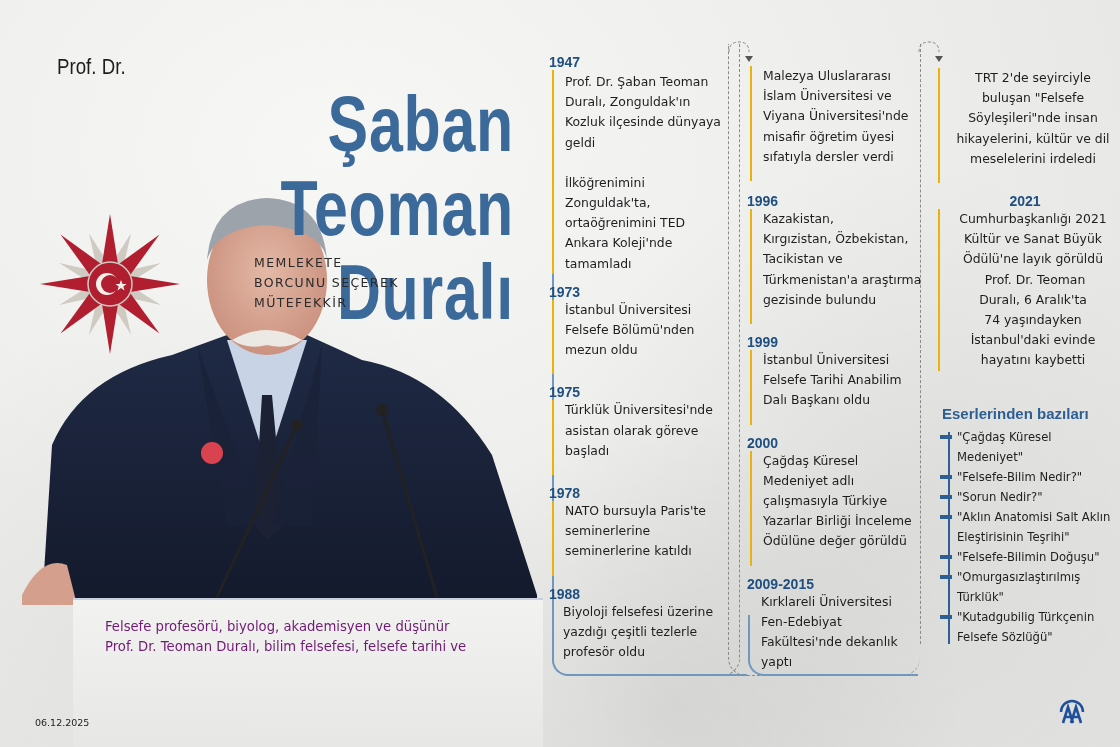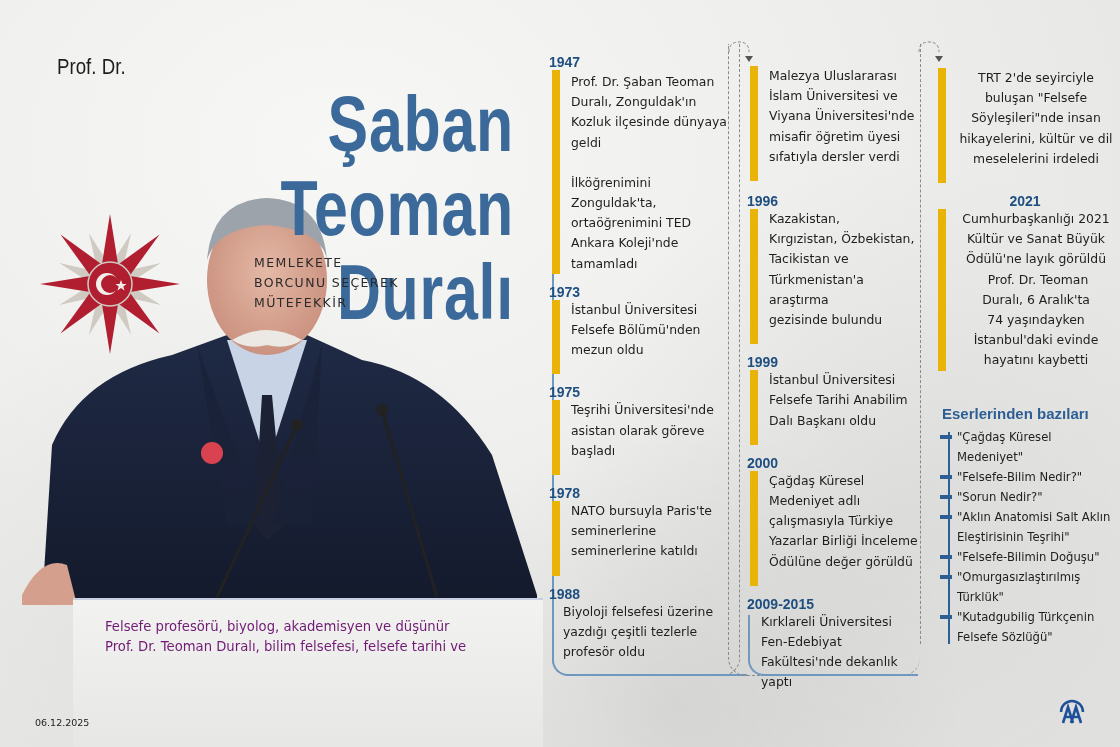--- a/index.html
+++ b/index.html
@@ -46,21 +46,21 @@
     position: absolute; left: 105px; top: 617px; width: 430px;
     font-size: 13.2px; line-height: 20px; color: #701a75;
   }
   .date { position: absolute; left: 35px; top: 717px; font-size: 9.5px; color: #222; }
   .col { position: absolute; }
   .year {
     font-family: "Liberation Sans", sans-serif; font-weight: bold;
     color: #1f4f80; font-size: 14px; line-height: 16px;
   }
   .entry-body {
-    border-left: 8px solid #eab308;
+    border-left: 2px solid #eab308;
     padding-left: 11px; margin-left: 3px;
     font-size: 12.4px; line-height: 20.2px; color: #1e1e1e;
   }
   .dash-box { position: absolute; border: 1px dashed #8a8a8a; border-radius: 18px; }
   .solid-bottom { position: absolute; border-left: 2px solid #7097bd; border-bottom: 2px solid #7097bd; border-bottom-left-radius: 16px; }
   .works-title {
     position: absolute; left: 942px; top: 405px;
     font-family: "Liberation Sans", sans-serif; font-weight: bold;
     font-size: 15px; color: #2d5f94;
   }
@@ -188,21 +188,21 @@
     <div class="year">1973</div>
     <div class="entry-body" style="padding-bottom:14px">
       <div>İstanbul Üniversitesi</div>
         <div>Felsefe Bölümü'nden</div>
         <div>mezun oldu</div>
     </div>
   </div>
   <div style="margin-bottom:10px">
     <div class="year">1975</div>
     <div class="entry-body" style="padding-bottom:14px">
-      <div>Teşrihi Üniversitesi'nde</div>
+      <div>Türklük Üniversitesi'nde</div>
         <div>asistan olarak göreve</div>
         <div>başladı</div>
     </div>
   </div>
   <div style="margin-bottom:10px">
     <div class="year">1978</div>
     <div class="entry-body" style="padding-bottom:14px">
       <div>NATO bursuyla Paris'te</div>
         <div>seminerlerine</div>
         <div>seminerlerine katıldı</div>

